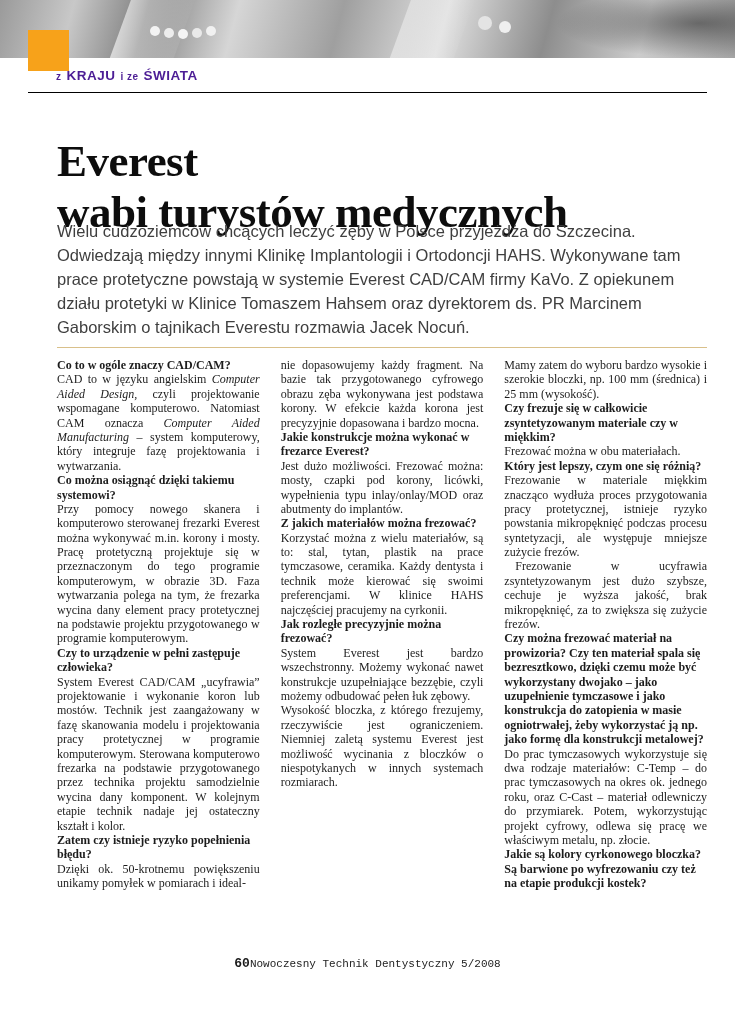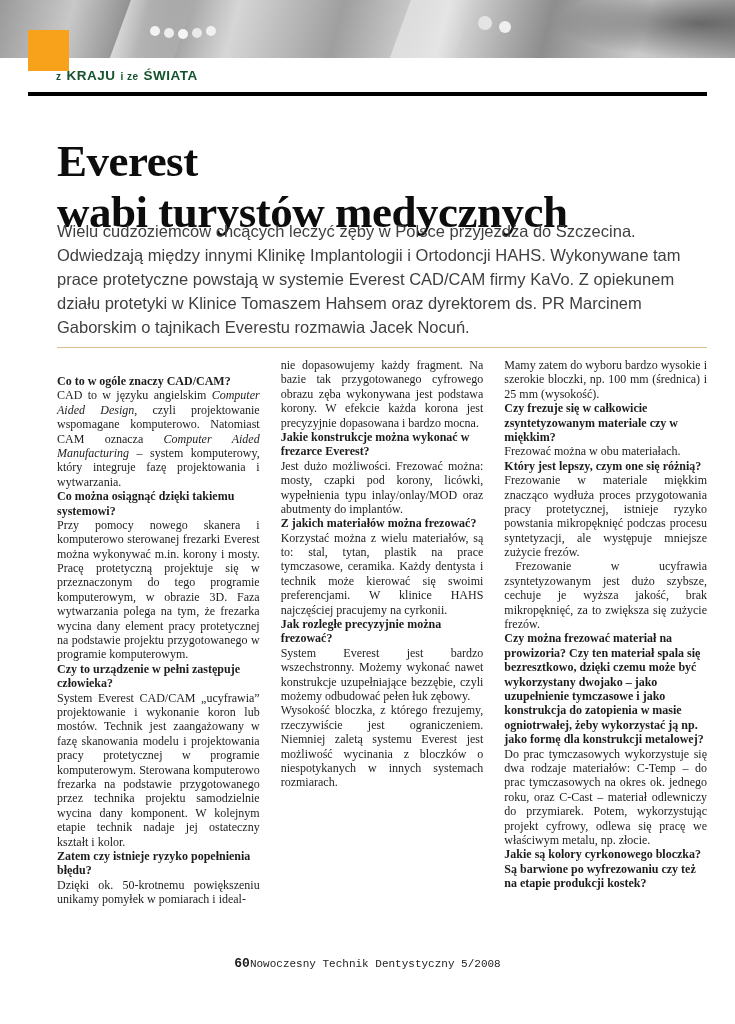--- a/index.html
+++ b/index.html
@@ -38,24 +38,24 @@
     box-shadow:14px 2px 0 0 #ededed, 28px 3px 0 0 #f5f5f5, 42px 2px 0 0 #e9e9e9,
                56px 0 0 0 #f1f1f1, 330px -8px 0 2px #e4e4e4, 350px -4px 0 1px #efefef;
   }
 
   
   .accent-square{
     position:absolute;left:28px;top:30px;width:41px;height:41px;
   }
   .section-row{
     position:absolute;left:28px;top:58px;width:679px;
-    border-bottom:4px solid #000000;
+    border-bottom:1px solid #000000;
     padding:8px 0 8px 28px;box-sizing:border-box;
     font-family:"Liberation Sans", sans-serif;
-    color:#14532d;
+    color:#4c1d95;
     letter-spacing:.5px;
   }
   .section-row .sm{font-size:10px;font-weight:bold;}
   .section-row .bg{font-size:13.5px;font-weight:bold;}
 
   
   .masthead{
     position:absolute;left:57px;top:106px;width:650px;
     font-weight:bold;color:#0d0d0d;
     font-size:45px;line-height:1.13;letter-spacing:-0.5px;
@@ -77,21 +77,21 @@
   .columns{
     position:absolute;left:57px;top:358px;width:650px;
     display:flex;gap:21px;
   }
   .col{flex:1 1 0;min-width:0;}
   .col p, .col h3{
     font-size:12px;line-height:1.2;margin:0;
     text-align:justify;
   }
   .col h3{font-weight:bold;text-align:left;}
-  .col h3:first-child{margin-top:16px;font-family:Liberation Serif, serif;}
+  .col h3:first-child{margin-top:0;font-family:Liberation Serif, serif;}
   .col p.indent{text-indent:11px;}
   .col em{font-style:italic;}
 
   
   .footer{
     position:absolute;left:28px;top:956px;width:679px;
     display:flex;justify-content:center;align-items:baseline;
     font-family:Liberation Mono, monospace;
   }
   .footer .pageno{font-size:13px;font-weight:bold;color:#1a1a1a;}

